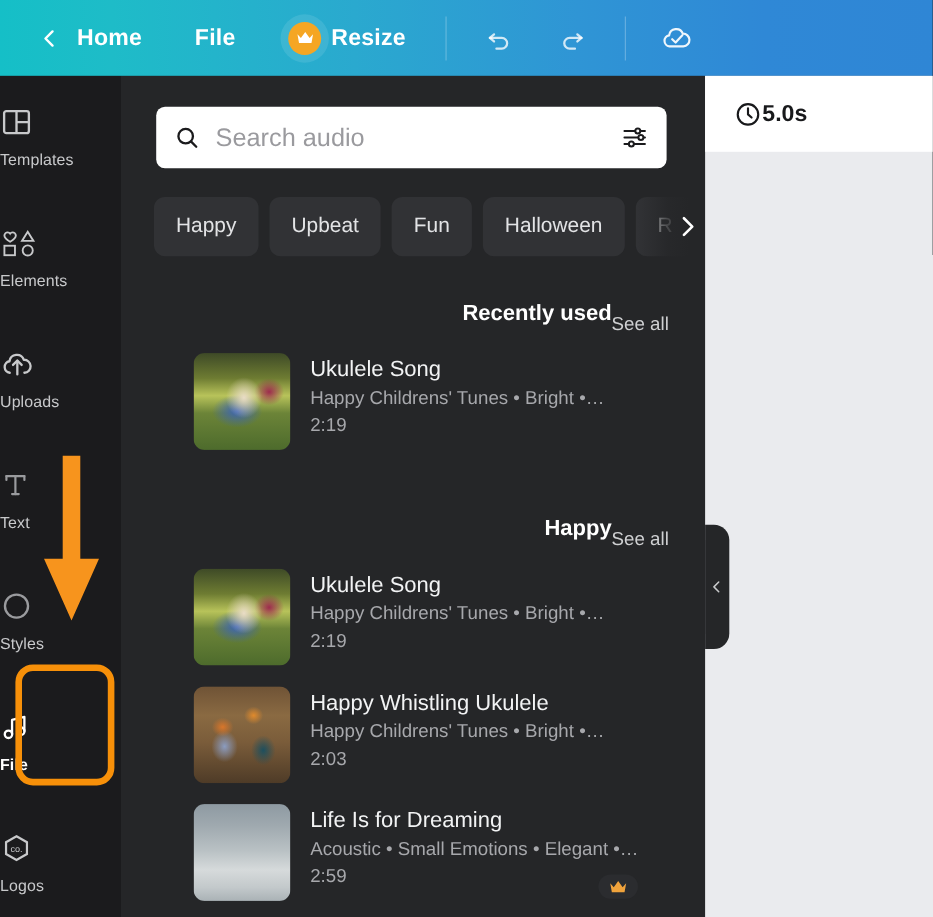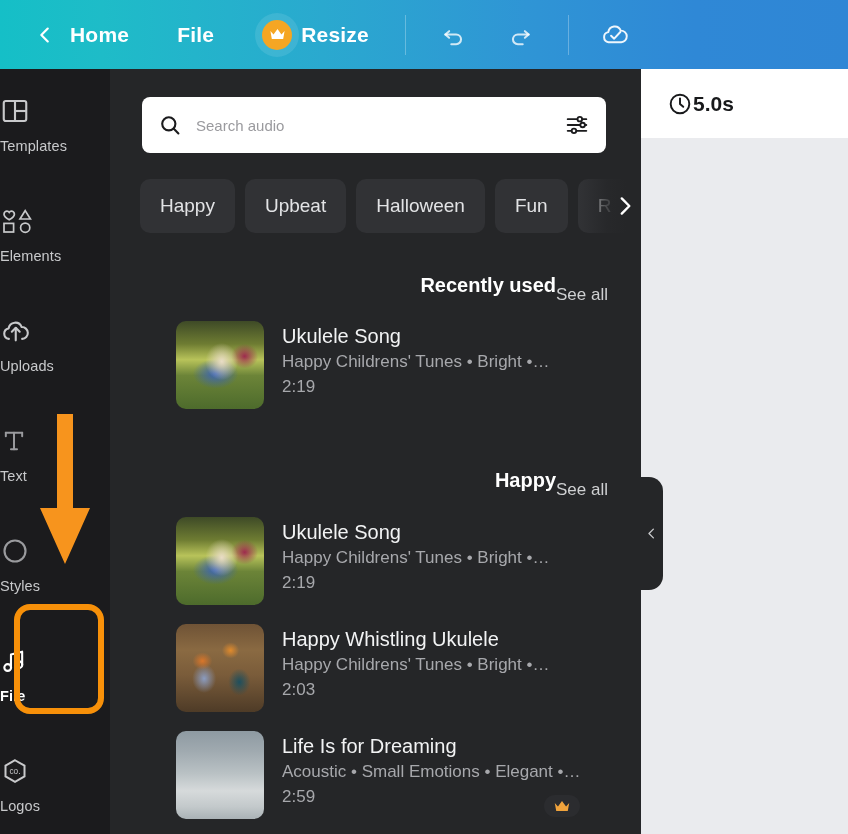--- a/index.html
+++ b/index.html
@@ -93,21 +93,21 @@
   .panel-tab svg { margin-left: -2px; }
 
   .search-wrap {
     position: absolute; left: 32px; top: 28px; width: 464px; height: 56px;
     background: #ffffff; border-radius: 8px;
     display: flex; align-items: center; padding: 0 16px;
   }
   .search-input {
     flex: 1; border: none; outline: none; background: transparent;
     font-family: "Liberation Sans", sans-serif;
-    font-size: 15px; color: #1b1b1d; margin-left: 14px;
+    font-size: 23px; color: #1b1b1d; margin-left: 14px;
   }
   .search-input::placeholder { color: #9a9a9e; }
 
   .chips {
     position: absolute; left: 30px; top: 105px; width: 500px; height: 64px;
     display: flex; align-items: center; gap: 10px; overflow: hidden;
   }
   .chip {
     flex: 0 0 auto; height: 54px; padding: 0 20px;
     border-radius: 10px; background: #313235;
@@ -335,22 +335,22 @@
         <line x1="3.4" y1="17.4" x2="20.6" y2="17.4"></line>
         <circle cx="14.6" cy="6.6" r="2.1" fill="#fff"></circle>
         <circle cx="17.2" cy="12" r="2.1" fill="#fff"></circle>
         <circle cx="9.2" cy="17.4" r="2.1" fill="#fff"></circle>
       </svg>
     </div>
 
     <div class="chips">
       <div class="chip">Happy</div>
       <div class="chip">Upbeat</div>
+      <div class="chip">Fun</div>
       <div class="chip">Halloween</div>
-      <div class="chip">Fun</div>
       <div class="chip">R</div>
     </div>
     <div class="chip-next">
       <svg width="26" height="26" viewBox="0 0 24 24" fill="none" stroke="#ffffff" stroke-width="2.2" stroke-linecap="round" stroke-linejoin="round">
         <polyline points="9 5 16 12 9 19"></polyline>
       </svg>
     </div>
 
     <div class="sec-head" style="top:203px">
       <span class="sec-title">Recently used</span>

